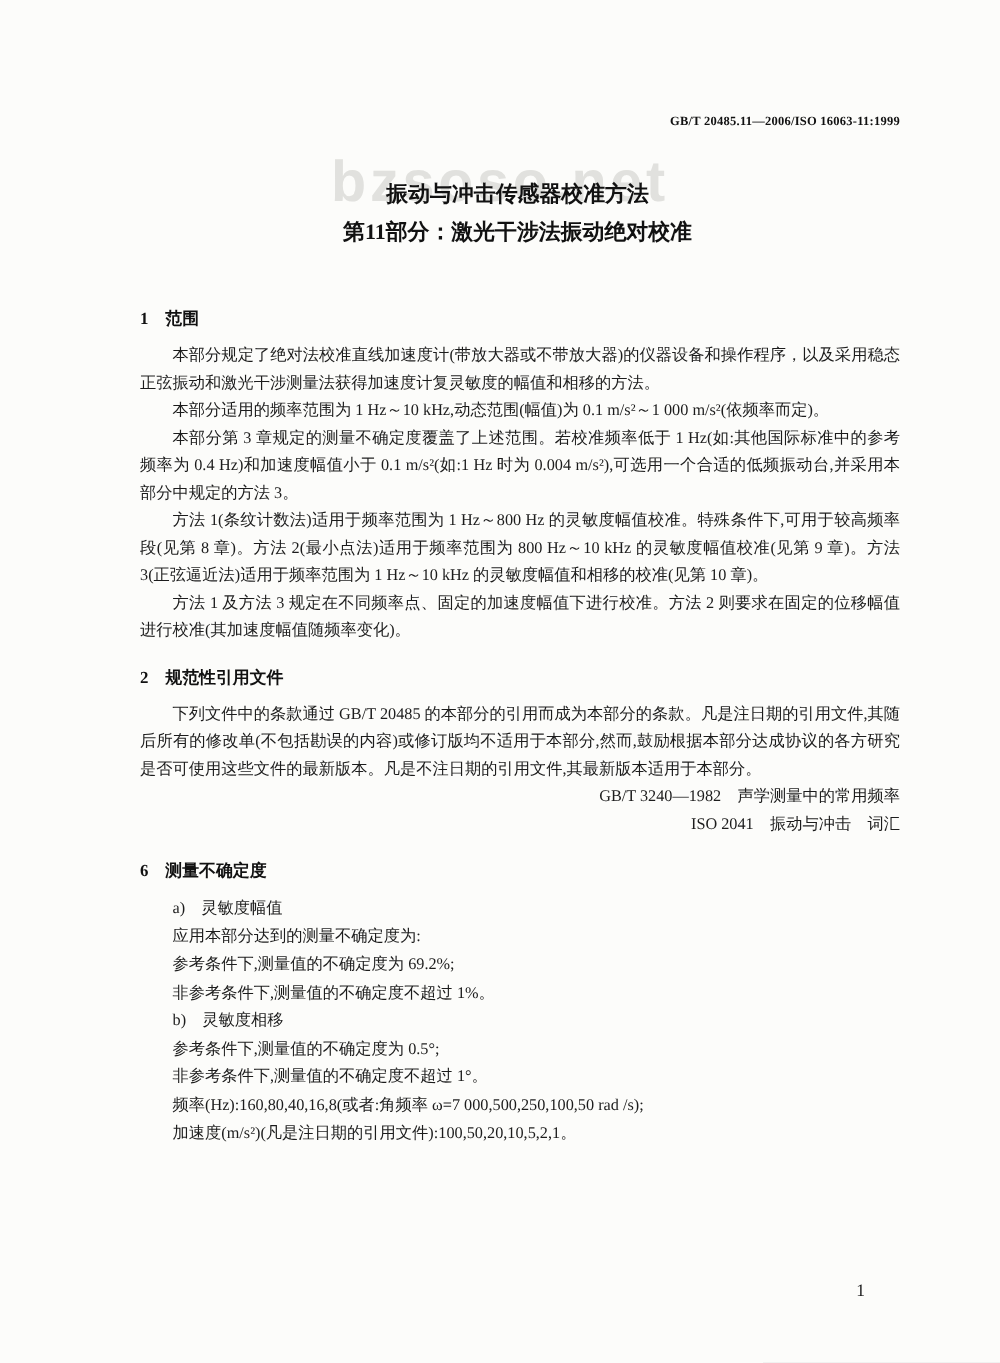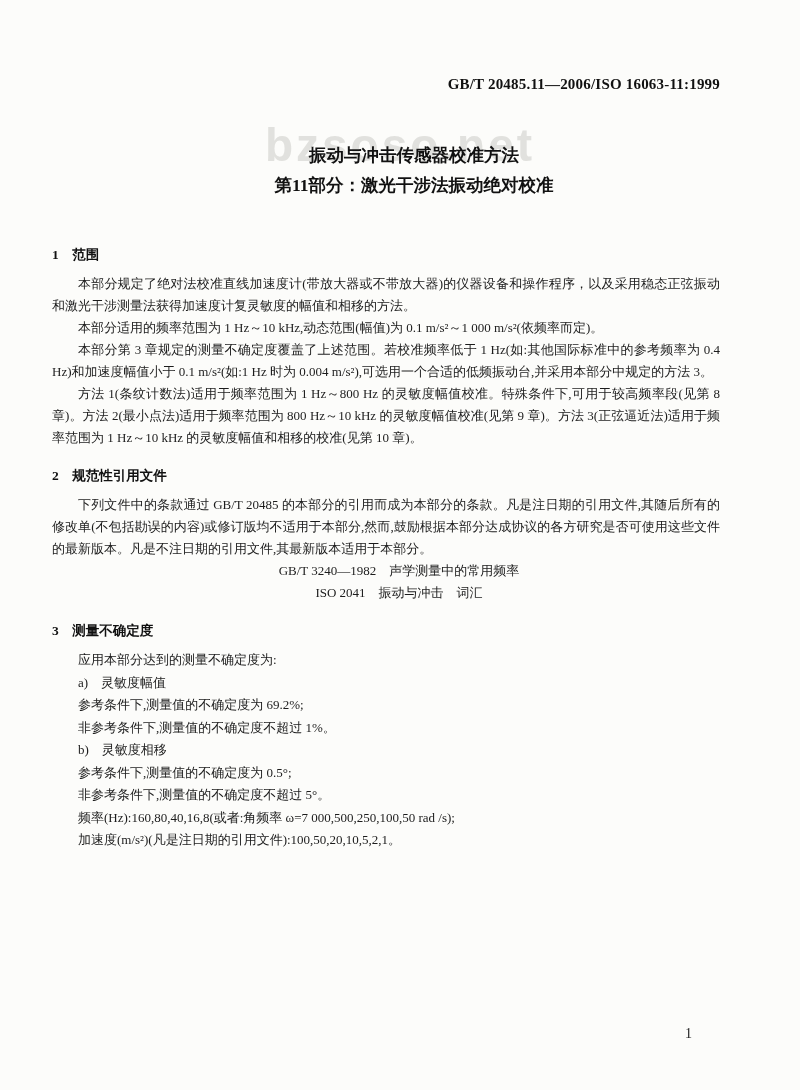--- a/index.html
+++ b/index.html
@@ -8,23 +8,23 @@
     width: 800px;
     height: 1090px;
     margin: 0 auto;
     background: #fcfcfa;
     overflow: hidden;
     font-family: "Liberation Serif", serif;
     color: #1c1c1c;
   }
   .header-code {
     position: absolute;
-    top: 76px;
+    top: 92px;
     right: 80px;
-    font-size: 15px;
+    font-size: 10px;
     font-weight: bold;
     letter-spacing: 0.2px;
     color: #111;
   }
   .watermark {
     position: absolute;
     top: 118px;
     left: 50%;
     transform: translateX(-50%);
     font-family: "Liberation Sans", sans-serif;
@@ -43,38 +43,38 @@
     text-align: center;
     font-size: 17.5px;
     font-weight: bold;
     line-height: 30px;
     color: #111;
     margin-left: 28px;
   }
   .body {
     position: relative;
     z-index: 1;
-    margin: 44px 80px 0 52px;
+    margin: 44px 80px 0 112px;
     font-size: 13px;
     line-height: 22px;
     text-align: justify;
   }
   .sec-heading {
     font-size: 13.5px;
     font-weight: bold;
     margin: 16px 0 7px 0;
     line-height: 22px;
     color: #111;
   }
   .sec-heading.first { margin-top: 0; }
   .para, .ref, .line {
     margin: 0;
     text-indent: 2em;
   }
-  .ref { text-align: center; }
+  .ref { text-align: right; }
   .line { text-align: left; line-height: 22.5px; }
   .page-number {
     position: absolute;
     bottom: 48px;
     right: 108px;
     font-size: 14px;
     color: #222;
   }
 </style>
 </head>
@@ -91,34 +91,35 @@
     <div>第11部分：激光干涉法振动绝对校准</div>
   </div>
 
   <div class="body">
 
     <h2 class="sec-heading first">1　范围</h2>
     <p class="para">本部分规定了绝对法校准直线加速度计(带放大器或不带放大器)的仪器设备和操作程序，以及采用稳态正弦振动和激光干涉测量法获得加速度计复灵敏度的幅值和相移的方法。</p>
     <p class="para">本部分适用的频率范围为 1 Hz～10 kHz,动态范围(幅值)为 0.1 m/s²～1 000 m/s²(依频率而定)。</p>
     <p class="para">本部分第 3 章规定的测量不确定度覆盖了上述范围。若校准频率低于 1 Hz(如:其他国际标准中的参考频率为 0.4 Hz)和加速度幅值小于 0.1 m/s²(如:1 Hz 时为 0.004 m/s²),可选用一个合适的低频振动台,并采用本部分中规定的方法 3。</p>
     <p class="para">方法 1(条纹计数法)适用于频率范围为 1 Hz～800 Hz 的灵敏度幅值校准。特殊条件下,可用于较高频率段(见第 8 章)。方法 2(最小点法)适用于频率范围为 800 Hz～10 kHz 的灵敏度幅值校准(见第 9 章)。方法 3(正弦逼近法)适用于频率范围为 1 Hz～10 kHz 的灵敏度幅值和相移的校准(见第 10 章)。</p>
+    <p class="para">方法 1 及方法 3 规定在不同频率点、固定的加速度幅值下进行校准。方法 2 则要求在固定的位移幅值进行校准(其加速度幅值随频率变化)。</p>
 
     <h2 class="sec-heading">2　规范性引用文件</h2>
     <p class="para">下列文件中的条款通过 GB/T 20485 的本部分的引用而成为本部分的条款。凡是注日期的引用文件,其随后所有的修改单(不包括勘误的内容)或修订版均不适用于本部分,然而,鼓励根据本部分达成协议的各方研究是否可使用这些文件的最新版本。凡是不注日期的引用文件,其最新版本适用于本部分。</p>
     <p class="ref">GB/T 3240—1982　声学测量中的常用频率</p>
     <p class="ref">ISO 2041　振动与冲击　词汇</p>
 
-    <h2 class="sec-heading">3　测量不确定度</h2>
+    <h2 class="sec-heading">6　测量不确定度</h2>
+    <p class="line">a)　灵敏度幅值</p>
     <p class="line">应用本部分达到的测量不确定度为:</p>
-    <p class="line">a)　灵敏度幅值</p>
     <p class="line">参考条件下,测量值的不确定度为 69.2%;</p>
     <p class="line">非参考条件下,测量值的不确定度不超过 1%。</p>
     <p class="line">b)　灵敏度相移</p>
     <p class="line">参考条件下,测量值的不确定度为 0.5°;</p>
-    <p class="line">非参考条件下,测量值的不确定度不超过 5°。</p>
+    <p class="line">非参考条件下,测量值的不确定度不超过 1°。</p>
     <p class="line">频率(Hz):160,80,40,16,8(或者:角频率 ω=7 000,500,250,100,50 rad /s);</p>
     <p class="line">加速度(m/s²)(凡是注日期的引用文件):100,50,20,10,5,2,1。</p>
 
   </div>
 
   <div class="page-number">1</div>
 
 </div>
 
 </body></html>

